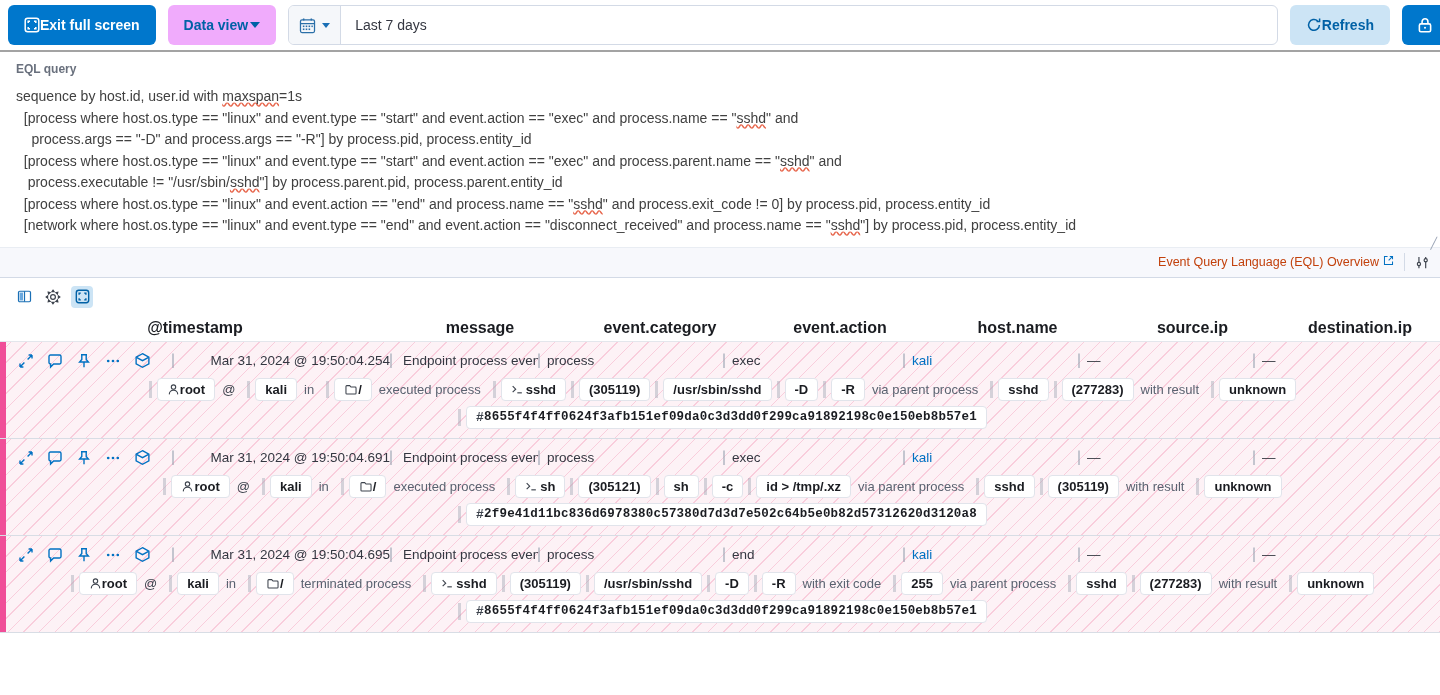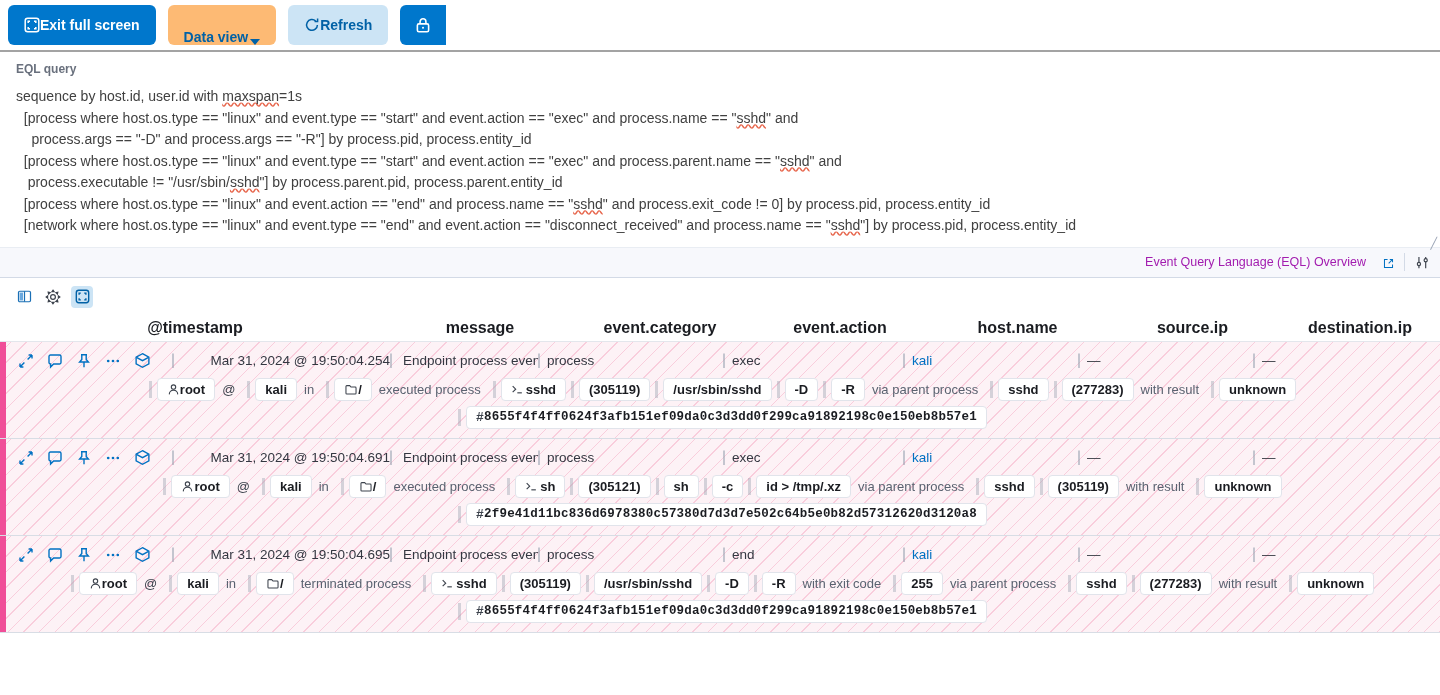--- a/index.html
+++ b/index.html
@@ -28,21 +28,21 @@
     height: 40px;
     padding: 0 16px;
     border-radius: 6px;
     font-size: 14px;
     font-weight: 700;
     border: none;
     cursor: pointer;
     white-space: nowrap;
   }
   .btn-primary { background: #0077CC; color: #fff; }
-  .btn-light { background: #fdba74; color: #0061A6; align-items: flex-end; }
+  .btn-light { background: #f0abfc; color: #0061A6; }
   .btn-refresh { background: #CCE4F5; color: #0061A6; }
   .icon-sq { display:inline-block; width:16px; height:16px; }
 
   .dataview-caret {
     width: 0; height: 0;
     border-left: 5px solid transparent;
     border-right: 5px solid transparent;
     border-top: 6px solid #0061A6;
     margin-left: 2px;
   }
@@ -108,24 +108,24 @@
     justify-content: flex-end;
     gap: 0px;
     background: #F7F8FC;
     border-top: 1px solid #E9EDF3;
     height: 30px;
     padding: 0 10px;
     position: relative;
   }
   .eql-link {
     font-size: 12.5px;
-    color: #a21caf;
+    color: #c2410c;
     display: inline-flex;
-    align-items: flex-end;
-    gap: 17px;
+    align-items: flex-start;
+    gap: 4px;
     cursor: pointer;
   }
   .eql-divider {
     width: 1px; height: 18px; background: #D3DAE6; margin: 0 10px;
   }
   .resize-grip {
     position: absolute; right: 3px; top: -11px;
     color: #98A2B3; font-size: 11px;
   }
 
@@ -280,20 +280,42 @@
       </svg>
     </span>
     <span>Exit full screen</span>
   </button>
 
   <button class="btn btn-light">
     <span>Data view</span>
     <span class="dataview-caret"></span>
   </button>
 
+  <div class="daterange">
+    <div class="dr-prefix">
+      <span>
+        <svg width="17" height="17" viewBox="0 0 16 16" fill="none" stroke="#2a6fa8" stroke-width="1.2">
+          <rect x="1.4" y="2.6" width="13.2" height="12" rx="1.4"></rect>
+          <path d="M1.4 6.2 H14.6" stroke-width="1.3"></path>
+          <path d="M4.4 1.4 V3.4 M11.6 1.4 V3.4" stroke-width="1.4"></path>
+          <g fill="#2a6fa8" stroke="none">
+            <rect x="3.6" y="8" width="1.5" height="1.5"></rect>
+              <rect x="6.3" y="8" width="1.5" height="1.5"></rect>
+            <rect x="9" y="8" width="1.5" height="1.5"></rect>
+              <rect x="11.7" y="8" width="1.3" height="1.5"></rect>
+            <rect x="3.6" y="10.8" width="1.5" height="1.5"></rect>
+              <rect x="6.3" y="10.8" width="1.5" height="1.5"></rect>
+            <rect x="9" y="10.8" width="1.5" height="1.5"></rect>
+          </g>
+        </svg>
+      </span>
+      <span class="dr-caret"></span>
+    </div>
+    <div class="dr-value">Last 7 days</div>
+  </div>
 
   <button class="btn btn-refresh">
     <span class="icon-sq">
       <svg width="16" height="16" viewBox="0 0 16 16" fill="none" stroke="#0061A6" stroke-width="1.5">
         <path d="M13.4 8 A5.4 5.4 0 1 1 11.6 3.9"></path>
         <path d="M13.6 1.6 V4.6 H10.6"></path>
       </svg>
     </span>
     <span>Refresh</span>
   </button>

